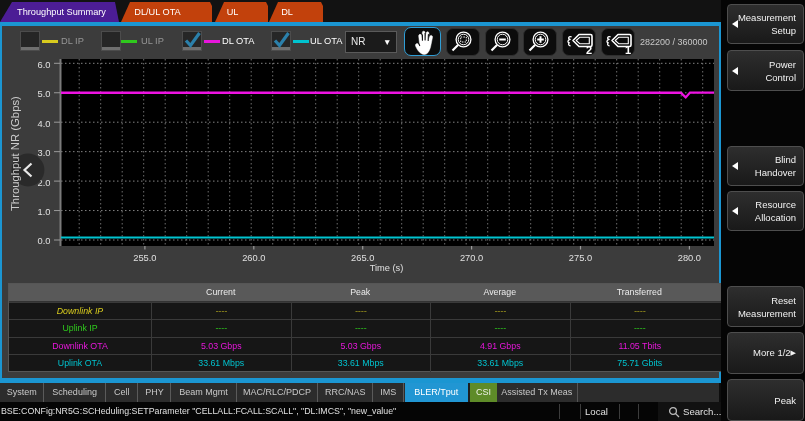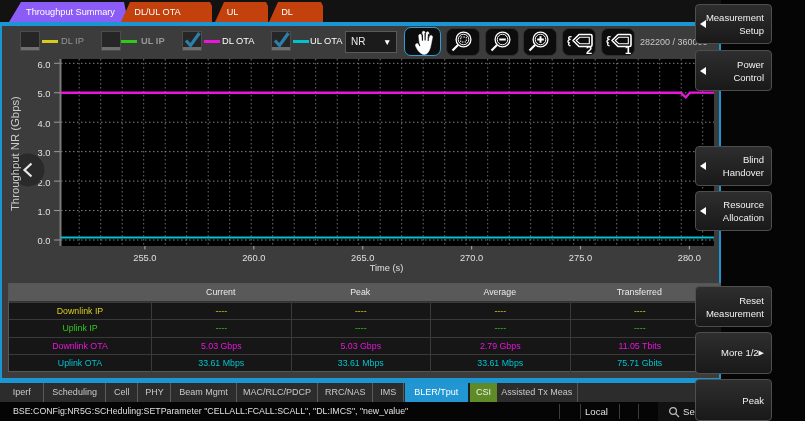--- a/index.html
+++ b/index.html
@@ -19,42 +19,42 @@
 #thead .c0{width:142px;}
 #thead .c{width:139.5px;}
 #tgap{height:1.5px;background:#333;}
 .trow{display:flex;height:17.4px;line-height:17.4px;text-align:center;border-top:1px solid #3a3a3a;}
 .trow:first-of-type{border-top:none;}
 .trow .c0{width:142px;}
 .trow .c{width:139.5px;border-left:1px solid #3a3a3a;}
 
 .btab{position:absolute;top:382.5px;height:19.5px;background:#2c2c2c;color:#c9c9c9;font-size:9px;line-height:19.5px;text-align:center;border-right:1px solid #5a5a5a;}
 
-.sbtn{position:absolute;left:695px;width:77px;background:linear-gradient(#2e2e2e,#191919);border:1px solid #4e4e4e;border-radius:4px;color:#f2f2f2;font-size:9.5px;display:flex;align-items:center;justify-content:flex-end;text-align:right;padding-right:7px;line-height:13px;}
+.sbtn{position:absolute;left:727px;width:77px;background:linear-gradient(#2e2e2e,#191919);border:1px solid #4e4e4e;border-radius:4px;color:#f2f2f2;font-size:9.5px;display:flex;align-items:center;justify-content:flex-end;text-align:right;padding-right:7px;line-height:13px;}
 .sarr{position:absolute;left:4px;top:50%;margin-top:-4px;width:0;height:0;border-top:4px solid transparent;border-bottom:4px solid transparent;border-right:6px solid #fff;}
 </style></head><body>
 <div id="app">
 
   <div class="abs" style="left:0;top:0;width:720.5px;height:26px;background:#121212;"></div>
   <div class="abs" style="left:0;top:22px;width:720.5px;height:4px;background:#1b96d2;"></div>
   <div class="abs" style="left:0;top:26px;width:720.5px;height:356px;background:#3c3c3c;border-left:2px solid #1b96d2;border-right:2px solid #1b96d2;"></div>
   <div class="abs" style="left:0;top:378px;width:720.5px;height:4.5px;background:#1b96d2;"></div>
 
-  <div class="ttab" style="left:0;width:119px;background:#8b5cf6;clip-path:polygon(12px 0,115px 0,100% 100%,0 100%);margin-left:9px;">Throughput Summary</div>
+  <div class="ttab" style="left:0;width:119px;background:#4c1d95;clip-path:polygon(12px 0,115px 0,100% 100%,0 100%);">Throughput Summary</div>
   <div class="ttab ttabd" style="left:121px;width:91px;">DL/UL OTA Graph</div>
   <div class="ttab ttabd" style="left:215px;width:53px;">UL OTA</div>
   <div class="ttab ttabd" style="left:269px;width:54px;">DL OTA</div>
 
   <div class="cb" style="left:19.5px;top:31px;"></div>
   <div class="lline" style="left:42px;background:#d8cb1e;"></div>
   <div class="ltxt" style="left:61px;color:#969696;">DL IP</div>
 
   <div class="cb" style="left:100.5px;top:31px;"></div>
   <div class="lline" style="left:121px;background:#2fc91d;"></div>
-  <div class="ltxt" style="left:141px;color:#969696;font-weight:bold;">UL IP</div>
+  <div class="ltxt" style="left:141px;color:#969696;">UL IP</div>
 
   <div class="cb" style="left:182px;top:31px;"></div>
   <svg class="abs" style="left:182px;top:30px;" width="20" height="20" viewBox="0 0 20 20">
       <path d="M4 10.5 L8.5 15.5 L17.5 3" stroke="#2b80ab" stroke-width="3.2" fill="none"></path>
     </svg>
   <div class="lline" style="left:204px;background:#e816dc;"></div>
   <div class="ltxt" style="left:222px;color:#fff;">DL OTA</div>
 
   <div class="cb" style="left:271px;top:31px;"></div>
   <svg class="abs" style="left:271px;top:30px;" width="20" height="20" viewBox="0 0 20 20">
@@ -218,66 +218,66 @@
 
   <div id="tbl">
     <div id="thead">
         <div class="c0"></div>
         <div class="c">Current</div>
         <div class="c">Peak</div>
         <div class="c">Average</div>
         <div class="c">Transferred</div>
       </div>
       <div id="tgap"></div>
-    <div class="trow" style="color:#d8cb1e;">
+    <div class="trow" style="color:#d8cb1e;font-style:italic;">
         <div class="c0">Downlink IP</div>
         <div class="c">----</div>
         <div class="c">----</div>
         <div class="c">----</div>
         <div class="c">----</div>
       </div>
     <div class="trow" style="color:#2fc91d;">
         <div class="c0">Uplink IP</div>
         <div class="c">----</div>
         <div class="c">----</div>
         <div class="c">----</div>
         <div class="c">----</div>
       </div>
     <div class="trow" style="color:#e816dc;">
         <div class="c0">Downlink OTA</div>
         <div class="c">5.03 Gbps</div>
         <div class="c">5.03 Gbps</div>
-        <div class="c">2.79 Gbps</div>
+        <div class="c">4.91 Gbps</div>
         <div class="c">11.05 Tbits</div>
       </div>
     <div class="trow" style="color:#00c3cf;">
         <div class="c0">Uplink OTA</div>
         <div class="c">33.61 Mbps</div>
         <div class="c">33.61 Mbps</div>
         <div class="c">33.61 Mbps</div>
         <div class="c">75.71 Gbits</div>
       </div>
   </div>
 
   <div class="abs" style="left:0;top:382.5px;width:718.5px;height:19.5px;background:#2c2c2c;"></div>
-  <div class="btab" style="left:0;width:44.4px;">Iperf</div>
+  <div class="btab" style="left:0;width:44.4px;">System</div>
   <div class="btab" style="left:44.4px;width:61.5px;">Scheduling</div>
   <div class="btab" style="left:105.9px;width:32.6px;">Cell</div>
   <div class="btab" style="left:138.5px;width:32.8px;">PHY</div>
   <div class="btab" style="left:171.3px;width:65.4px;">Beam Mgmt</div>
   <div class="btab" style="left:236.7px;width:81.7px;">MAC/RLC/PDCP</div>
   <div class="btab" style="left:318.4px;width:54.7px;">RRC/NAS</div>
   <div class="btab" style="left:373.1px;width:31.4px;">IMS</div>
   <div class="btab" style="left:404.5px;width:63.4px;background:#2196d3;color:#fff;border-right:none;">BLER/Tput</div>
   <div class="abs" style="left:467.9px;top:382.5px;width:2.3px;height:19.5px;background:#1e1e1e;"></div>
   <div class="btab" style="left:470.2px;width:26.8px;background:#5e8b28;color:#eef2e6;border-right:none;">CSI</div>
   <div class="btab" style="left:497px;width:80.5px;border-right:1px solid #555;">Assisted Tx Meas</div>
 
   <div class="abs" style="left:0;top:402px;width:727px;height:19px;background:#050505;color:#e0e0e0;font-size:9.6px;line-height:19px;">
-    <span style="position:absolute;left:13px;white-space:nowrap;font-size:8.8px;">BSE:CONFig:NR5G:SCHeduling:SETParameter "CELLALL:FCALL:SCALL", "DL:IMCS",  "new_value"</span>
+    <span style="position:absolute;left:1px;white-space:nowrap;font-size:8.8px;">BSE:CONFig:NR5G:SCHeduling:SETParameter "CELLALL:FCALL:SCALL", "DL:IMCS",  "new_value"</span>
     <div class="abs" style="left:559px;top:2px;height:15px;border-left:1px solid #3c3c3c;"></div>
     <div class="abs" style="left:580px;top:2px;height:15px;border-left:1px solid #3c3c3c;"></div>
     <span style="position:absolute;left:585px;">Local</span>
     <div class="abs" style="left:619px;top:2px;height:15px;border-left:1px solid #3c3c3c;"></div>
     <div class="abs" style="left:638px;top:2px;height:15px;border-left:1px solid #3c3c3c;"></div>
     <div class="abs" style="left:658px;top:0;width:69px;height:19px;background:#111;"></div>
     <svg class="abs" style="left:668px;top:4px;" width="12" height="12" viewBox="0 0 12 12">
         <circle cx="5" cy="5" r="3.4" stroke="#bbb" stroke-width="1.3" fill="none"></circle>
         <line x1="7.6" y1="7.6" x2="11" y2="11" stroke="#bbb" stroke-width="1.3"></line>
       </svg>

